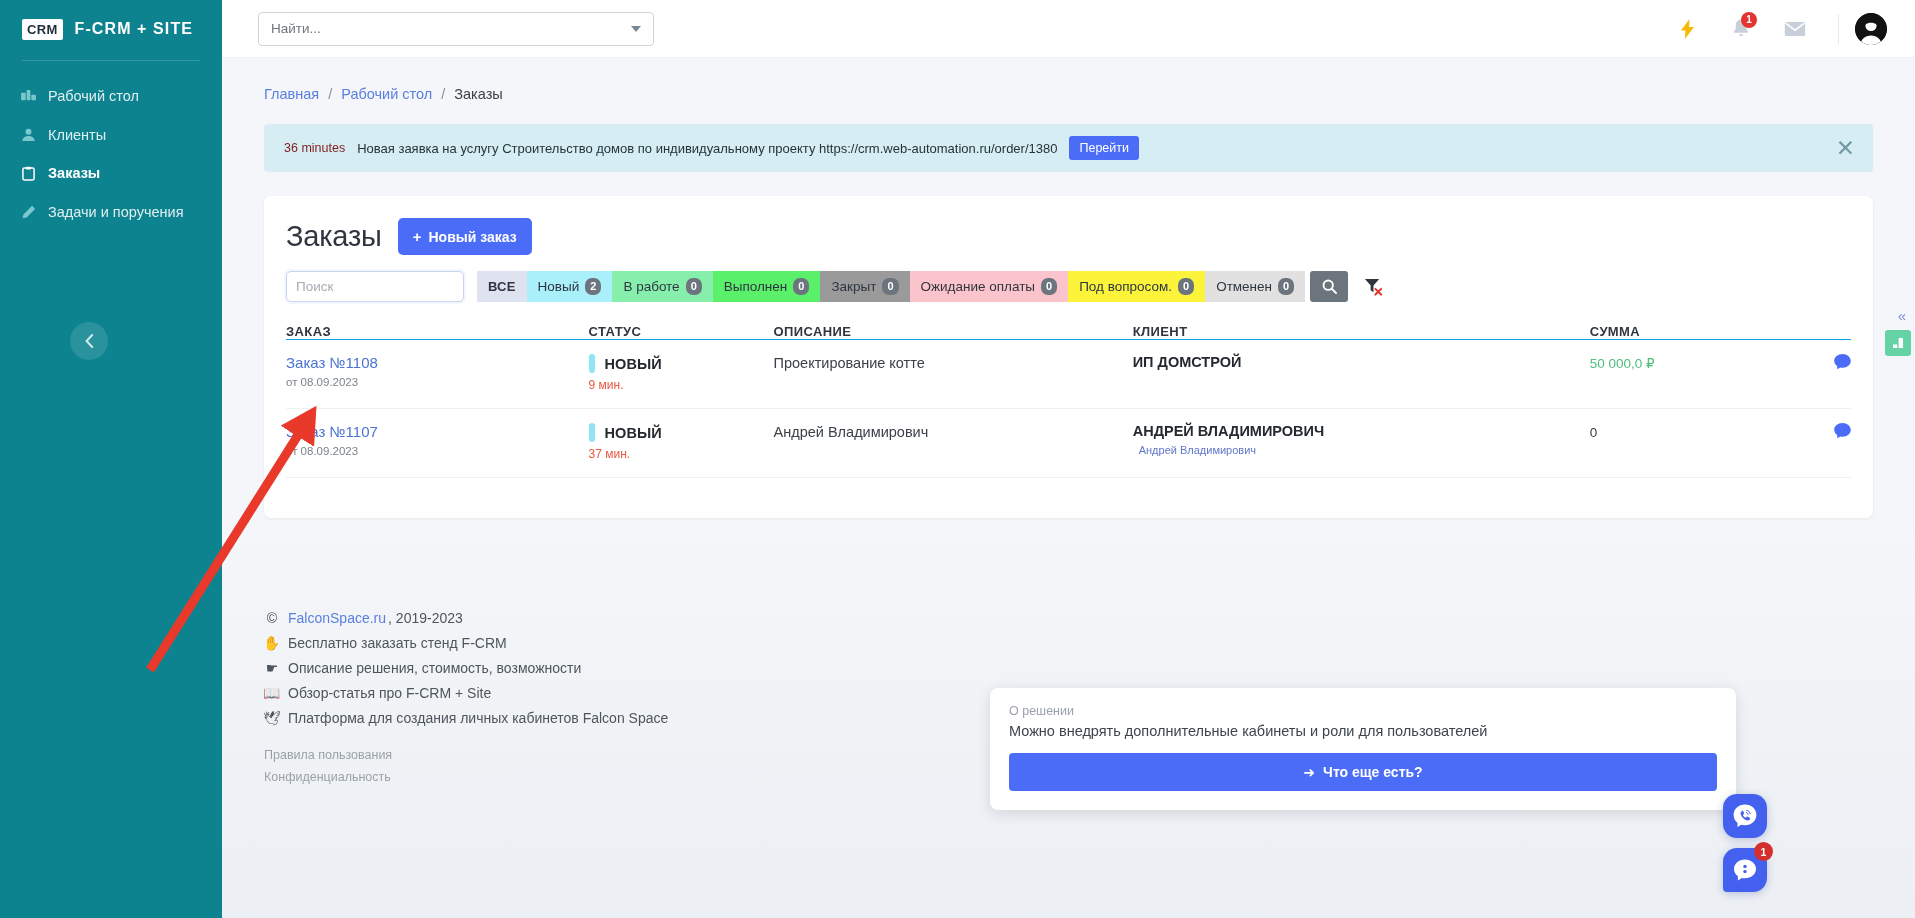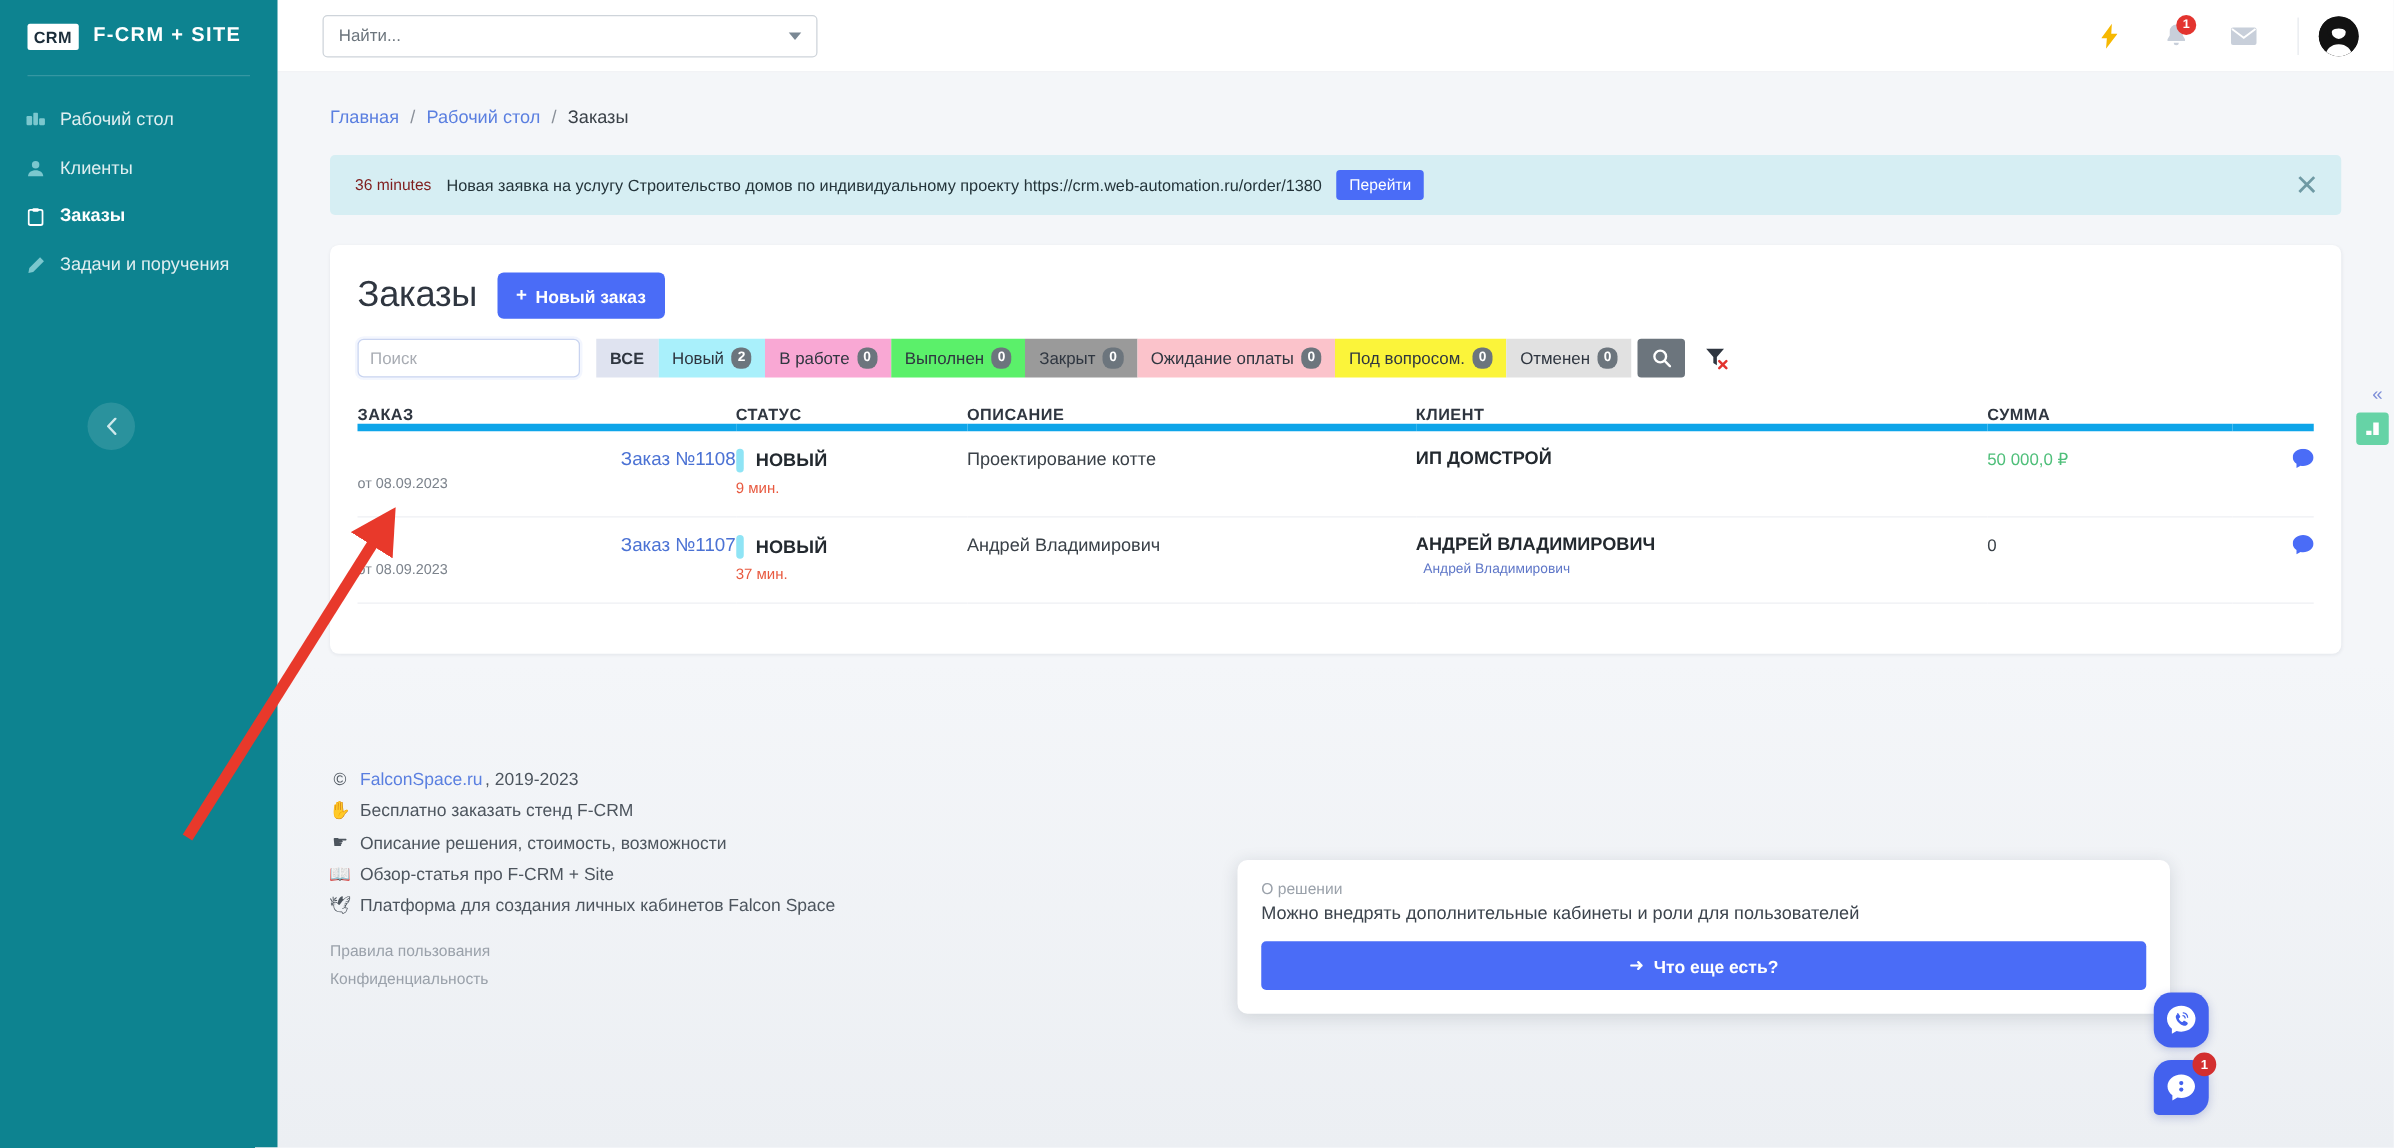--- a/index.html
+++ b/index.html
@@ -183,30 +183,30 @@
   }
   .tab-filter-clear {
     width: 38px; height: 31px; display: flex; align-items: center; justify-content: center;
     cursor: pointer; position: relative; margin-left: 6px;
   }
 
   
   table.orders { width: 100%; border-collapse: collapse; margin-top: 16px; }
   table.orders th {
     text-align: left; font-size: 13px; font-weight: 700; color: #2f3640;
-    letter-spacing: .4px; padding: 6px 0 0 0; border-bottom: 6px solid #0ea5e9;
+    letter-spacing: .4px; padding: 6px 0 0 0; border-bottom: 1px solid #0ea5e9;
   }
   table.orders td { padding: 14px 0 16px 0; border-bottom: 1px solid #eef0f3; vertical-align: top; }
   .c-order { width: 278px; }
   .c-status { width: 170px; }
   .c-desc { width: 330px; }
   .c-client { width: 420px; }
   .c-sum { width: 180px; }
   .c-act { width: 60px; text-align: right; }
-  .ord-link { color: #4b72d4; font-size: 15px; text-decoration: none; cursor: pointer; display: block; text-align: right; }
+  .ord-link { color: #4b72d4; font-size: 15px; text-decoration: none; cursor: pointer; display: block; }
   .ord-date { font-size: 11.5px; color: #7c838c; margin-top: 5px; }
   .status-wrap { display: flex; align-items: center; gap: 10px; }
   .status-bar { width: 6px; height: 19px; border-radius: 3px; background: #8fe4f5; }
   .status-label { font-size: 14.5px; font-weight: 700; color: #23292f; letter-spacing: .1px; }
   .status-ago { font-size: 12px; color: #e8593f; margin-top: 5px; }
   .desc-text { font-size: 14.5px; color: #3a4148; }
   .client-name { font-size: 14.5px; font-weight: 700; color: #23292f; }
   .client-sub { font-size: 11px; color: #5f77c8; margin-top: 5px; margin-left: 6px; }
   .sum-green { font-size: 13.5px; color: #4fbf7a; }
   .sum-plain { font-size: 13.5px; color: #3a4148; }
@@ -387,21 +387,21 @@
           <input type="text" placeholder="Поиск" style="">
         </div>
         <div id="tabs-host" style="display:flex;align-items:stretch;">
             <div class="tab first" style="background: rgb(223, 227, 240); color: rgb(47, 54, 64);">
               <span>ВСЕ</span>
             </div>
             <div class="tab" style="background: rgb(169, 240, 251); color: rgb(47, 54, 64);">
               <span>Новый</span>
               <span class="cnt">2</span>
             </div>
-            <div class="tab" style="background: #f9a8d4; color: rgb(47, 54, 64);">
+            <div class="tab" style="background: #86efac; color: rgb(47, 54, 64);">
               <span>В работе</span>
               <span class="cnt">0</span>
             </div>
             <div class="tab" style="background: rgb(91, 240, 106); color: rgb(47, 54, 64);">
               <span>Выполнен</span>
               <span class="cnt">0</span>
             </div>
             <div class="tab" style="background: rgb(154, 154, 154); color: rgb(47, 54, 64);">
               <span>Закрыт</span>
               <span class="cnt">0</span>

